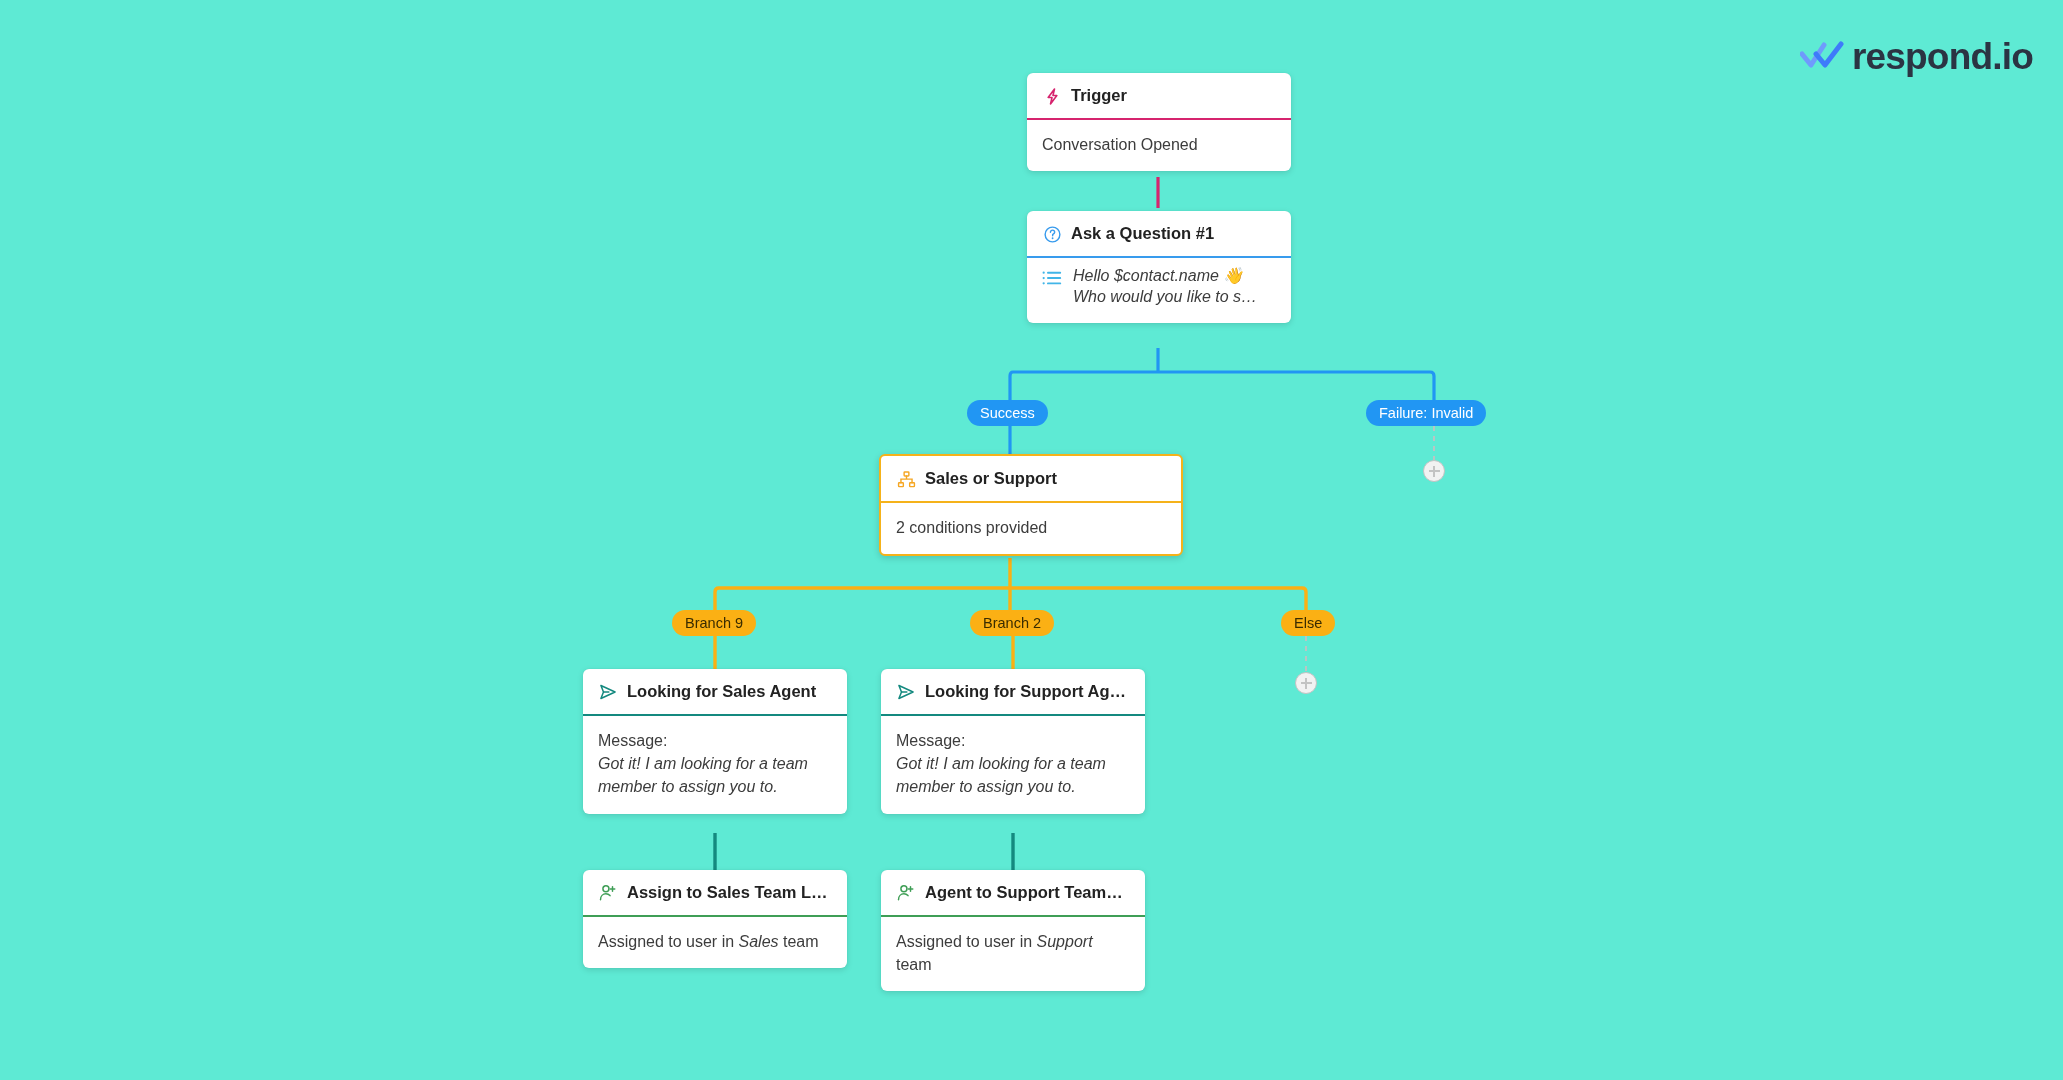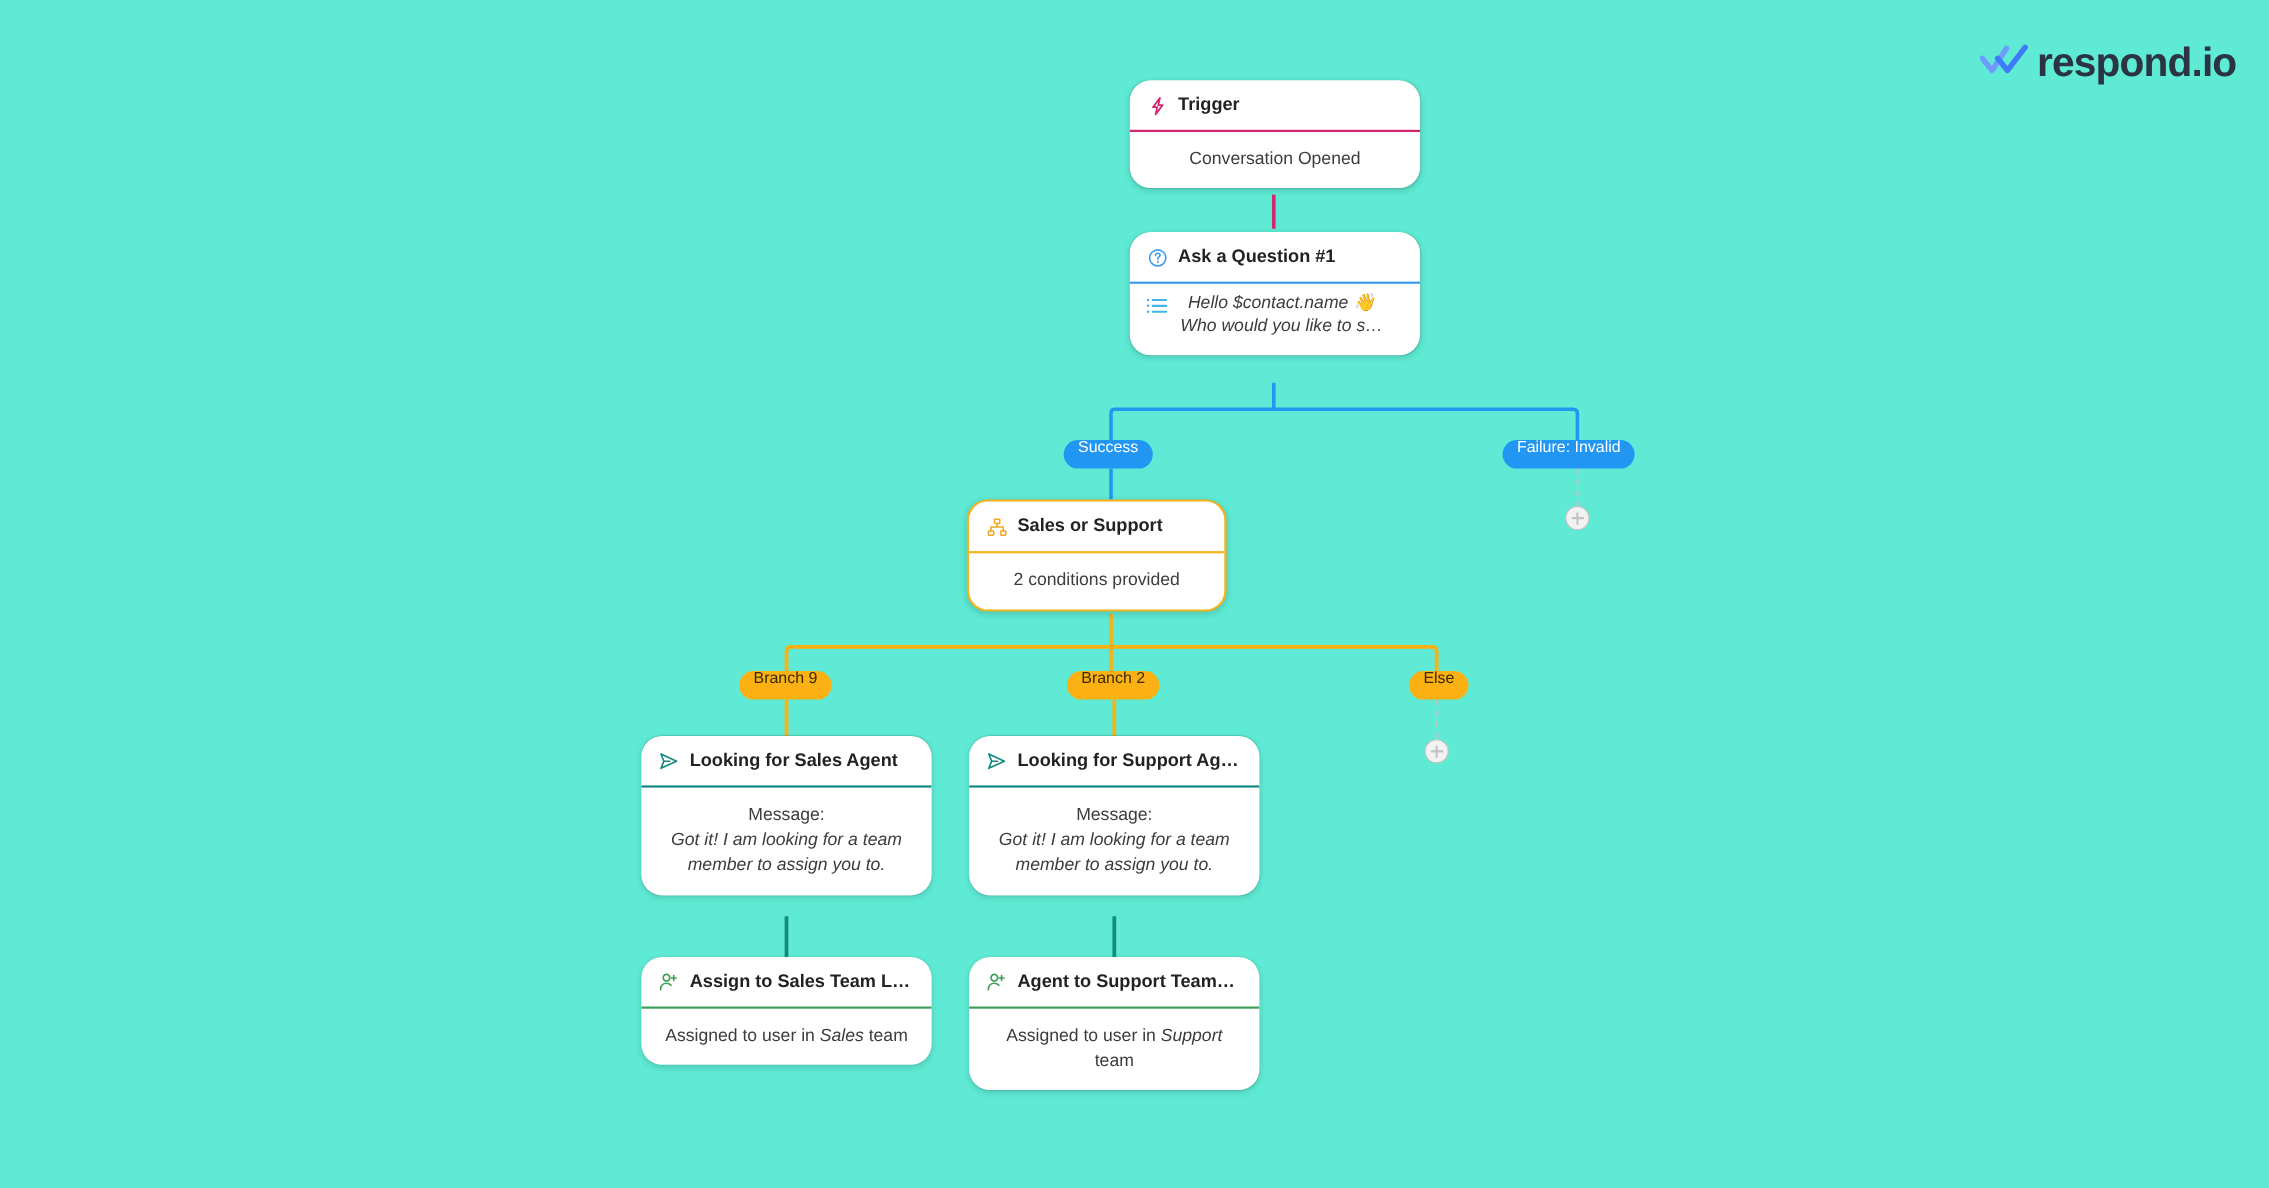--- a/index.html
+++ b/index.html
@@ -40,25 +40,24 @@
   #edges {
     position: absolute;
     inset: 0;
     pointer-events: none;
   }
 
   
   .node {
     position: absolute;
     background: #ffffff;
-    border-radius: 19px;
+    border-radius: 6px;
     box-shadow: 0 2px 6px rgba(0,0,0,0.13), 0 0 1px rgba(0,0,0,0.12);
     overflow: hidden;
     box-sizing: border-box;
-    text-align: center;
   }
   .node.selected {
     border: 2px solid #f5b21a;
     box-shadow: 0 2px 7px rgba(0,0,0,0.16);
   }
   .node-head {
     display: flex;
     align-items: center;
     gap: 9px;
     padding: 13px 14px 12px 15px;
@@ -110,21 +109,21 @@
   }
   .msg-row .msg-text span { display: block; white-space: nowrap; }
 
   .body-label { display: block; }
   .body-italic { font-style: italic; }
 
   
   .pill {
     position: absolute;
     display: flex;
-    align-items: flex-start;
+    align-items: center;
     justify-content: center;
     height: 26px;
     padding: 0 13px;
     border-radius: 13px;
     font-size: 14.5px;
     line-height: 1;
     white-space: nowrap;
     box-sizing: border-box;
   }
   .pill-blue  { background: #2196f3; color: #ffffff; }
@@ -243,21 +242,21 @@
   <div class="pill pill-blue" style="left:967px; top:400px;">
     <span>Success</span>
   </div>
 
   <div class="pill pill-blue" style="left:1366px; top:400px;">
     <span>Failure: Invalid</span>
   </div>
 
   <div class="add-btn" style="left:1423px; top:460px;"></div>
 
-  <div class="node accent-amber selected" style="left:879px; top:454px; width:236px;">
+  <div class="node accent-amber selected" style="left:879px; top:454px; width:304px;">
     <div class="node-head">
       <span class="node-icon">
         <svg width="19" height="19" viewBox="0 0 24 24">
           <rect x="9" y="2.5" width="6" height="5" rx="0.8" fill="none" stroke="#f5a623" stroke-width="1.8"></rect>
           <rect x="2" y="16" width="6" height="5" rx="0.8" fill="none" stroke="#f5a623" stroke-width="1.8"></rect>
           <rect x="16" y="16" width="6" height="5" rx="0.8" fill="none" stroke="#f5a623" stroke-width="1.8"></rect>
           <path d="M12 7.5 L12 11.5 M5 16 L5 11.5 L19 11.5 L19 16" fill="none" stroke="#f5a623" stroke-width="1.8" stroke-linecap="round"></path>
         </svg>
       </span>
       <span class="node-title">Sales or Support</span>

